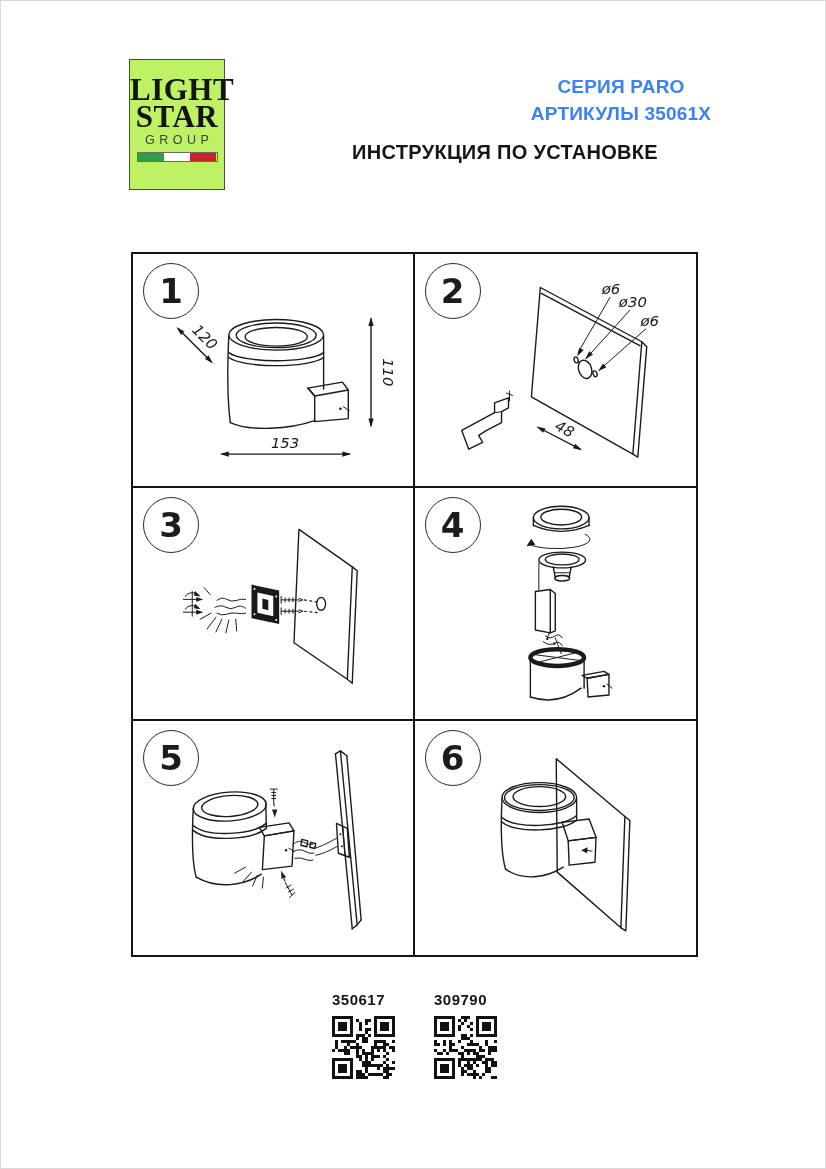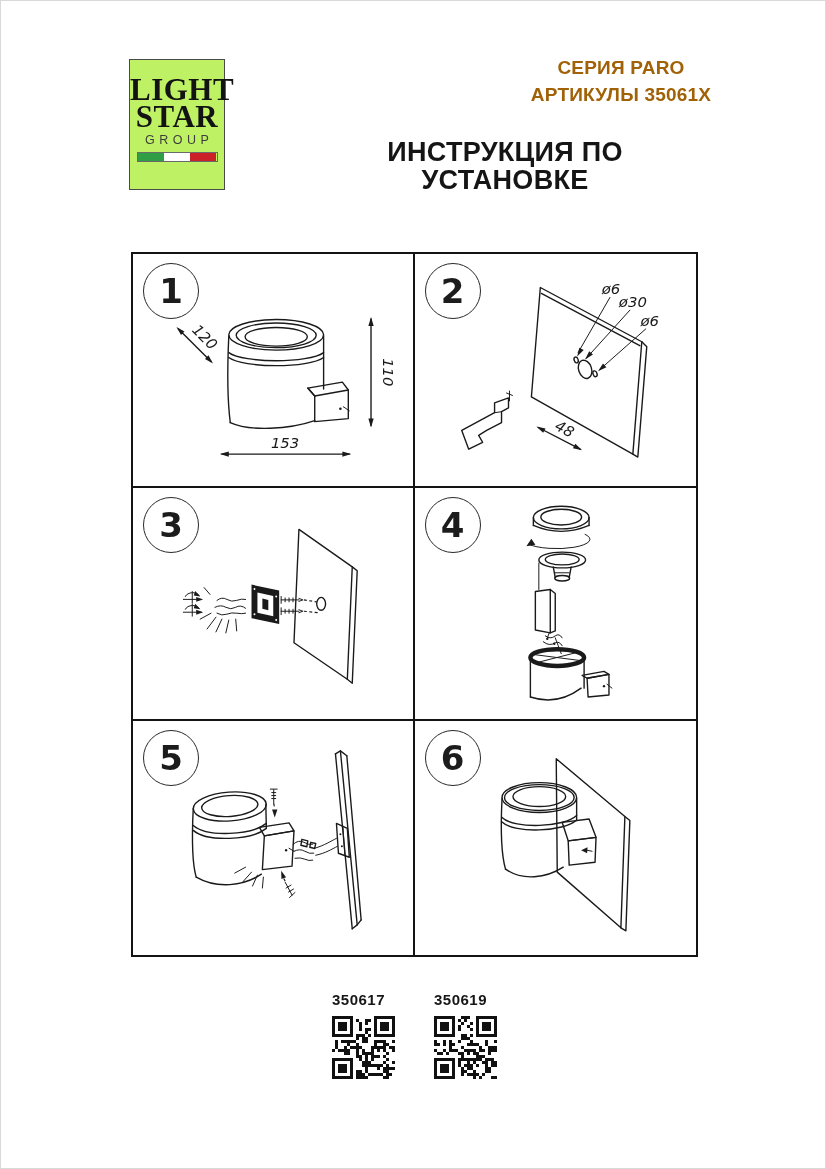--- a/index.html
+++ b/index.html
@@ -13,24 +13,24 @@
   .logo-line{font-family:"Liberation Serif",serif;font-weight:700;font-size:31px;
              line-height:27px;letter-spacing:.5px;color:#131313;transform:scaleY(1.05);}
   .logo-line.first{margin-top:15px;}
   .logo-group{font-size:12.5px;letter-spacing:4.5px;text-indent:4.5px;color:#3d3d3d;
               margin-top:4px;font-weight:400;}
   .logo-flag{width:79px;height:8px;margin:5px auto 0;border:1px solid #6a6a6a;
              display:flex;box-sizing:content-box;}
   .logo-flag span{flex:1 1 0;}
 
   
-  .hdr-a{position:absolute;left:420px;top:53px;width:400px;text-align:center;
-         font-weight:700;font-size:19px;line-height:27px;letter-spacing:.2px;color:#a16207;}
+  .hdr-a{position:absolute;left:420px;top:72px;width:400px;text-align:center;
+         font-weight:700;font-size:19px;line-height:27px;letter-spacing:.2px;color:#3b82f6;}
   .hdr-b{position:absolute;left:304px;top:138px;width:400px;text-align:center;
-         font-weight:700;font-size:27px;line-height:27.5px;letter-spacing:.3px;color:#151515;}
+         font-weight:700;font-size:20px;line-height:27.5px;letter-spacing:.3px;color:#151515;}
 
   
   .grid{position:absolute;left:130px;top:251px;width:567px;height:705px;
         display:grid;grid-template-columns:1fr 1fr;grid-template-rows:1fr 1fr 1fr;
         border:2px solid #141414;box-sizing:border-box;background:#fff;}
   .cell{position:relative;border-right:2px solid #141414;border-bottom:2px solid #141414;}
   .cell:nth-child(2n){border-right:none;}
   .cell:nth-child(n+5){border-bottom:none;}
   .cell svg.draw{position:absolute;left:0;top:0;width:100%;height:100%;}
   .badge{position:absolute;left:10px;top:9px;width:54px;height:54px;border:1.7px solid #2a2a2a;
@@ -301,21 +301,21 @@
 
         <path class="ln" d="M148,102 L175,98.5 L182,117 L154,120.5 Z"></path>
         <path class="ln" d="M154,120.5 L182,117 L181,142 L155,145 Z"></path>
         <path class="fl" d="M167,130 L173.5,127 L173,133 Z"></path>
         <path class="thin" d="M173,130 L178,131"></path>
       </svg>
     </div>
   </div>
 
   <div class="qr-label" style="left:331px;top:990px">350617</div>
-  <div class="qr-label" style="left:433px;top:990px">350619</div>
+  <div class="qr-label" style="left:433px;top:990px">309790</div>
   <div class="qr-box" style="left:331px;top:1015px"><svg viewBox="0 0 21 21" width="63" height="63" shape-rendering="crispEdges">
         <rect x="0" y="0" width="21" height="21" fill="#ffffff"></rect>
         <rect x="8" y="1" width="1" height="1" fill="#111111"></rect>
         <rect x="11" y="1" width="1" height="1" fill="#111111"></rect>
         <rect x="12" y="1" width="1" height="1" fill="#111111"></rect>
         <rect x="9" y="2" width="1" height="1" fill="#111111"></rect>
         <rect x="11" y="2" width="1" height="1" fill="#111111"></rect>
         <rect x="9" y="3" width="1" height="1" fill="#111111"></rect>
         <rect x="9" y="4" width="1" height="1" fill="#111111"></rect>
         <rect x="11" y="4" width="1" height="1" fill="#111111"></rect>

